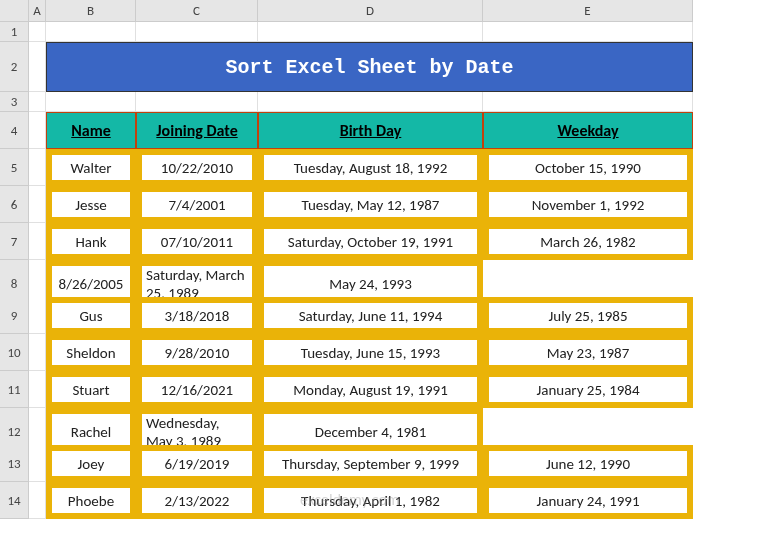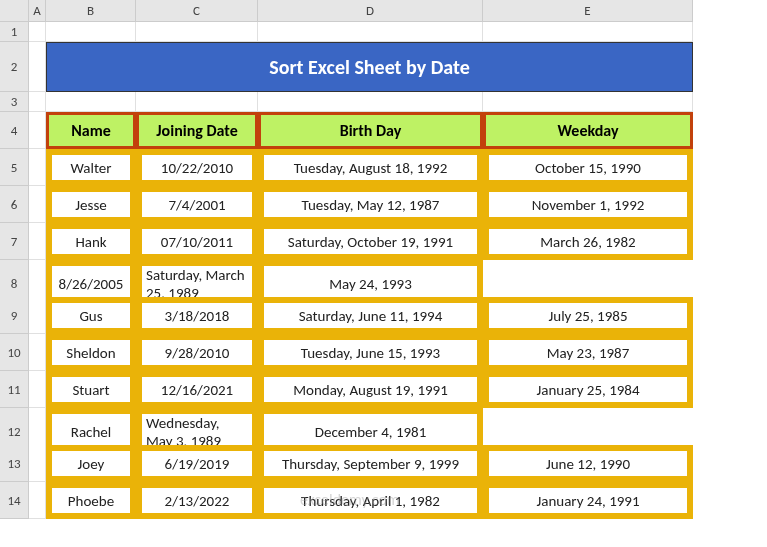--- a/index.html
+++ b/index.html
@@ -64,27 +64,29 @@
   padding: 0 4px;
   background: #fff;
 }
 .title-cell {
   grid-column: 3 / 7;
   background: #3a66c4;
   color: #fff;
   font-weight: bold;
   font-size: 20px;
   border: 1px solid #333;
+  font-family: Liberation Mono, monospace;
 }
 .th-cell {
-  background: #bef264;
+  background: #14b8a6;
   color: #000;
   font-weight: bold;
   font-size: 16px;
-  border: 3px solid #c2410c;
+  border: 1px solid #c2410c;
+  text-decoration: underline;
 }
 .td-cell {
   border: 6px solid #eab308;
   font-size: 15px;
   color: #222;
 }
 .watermark {
   position: absolute;
   left: 300px;
   top: 490px;

